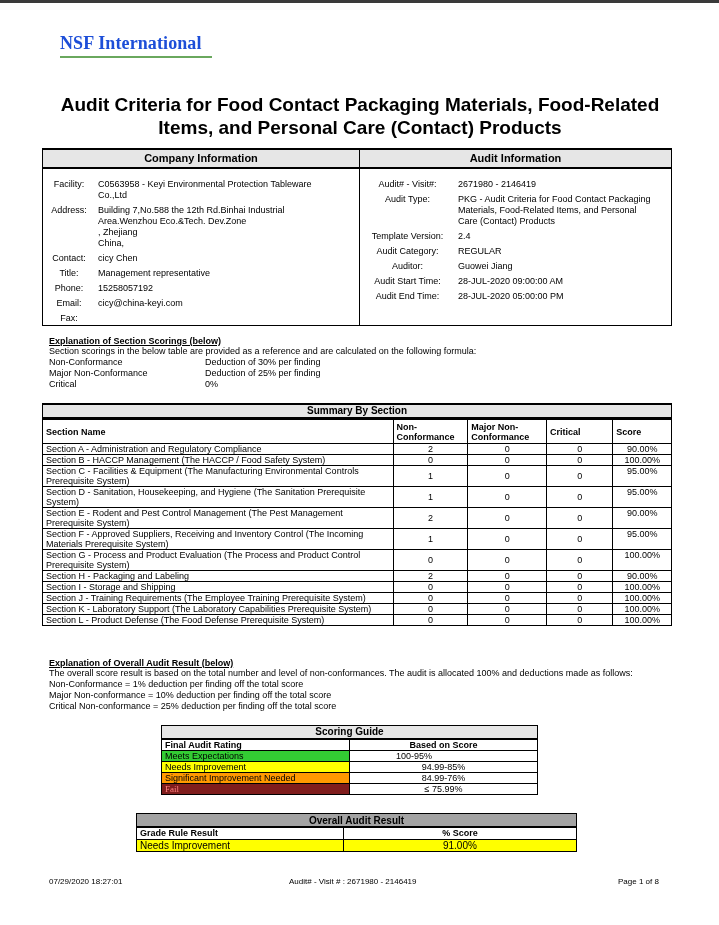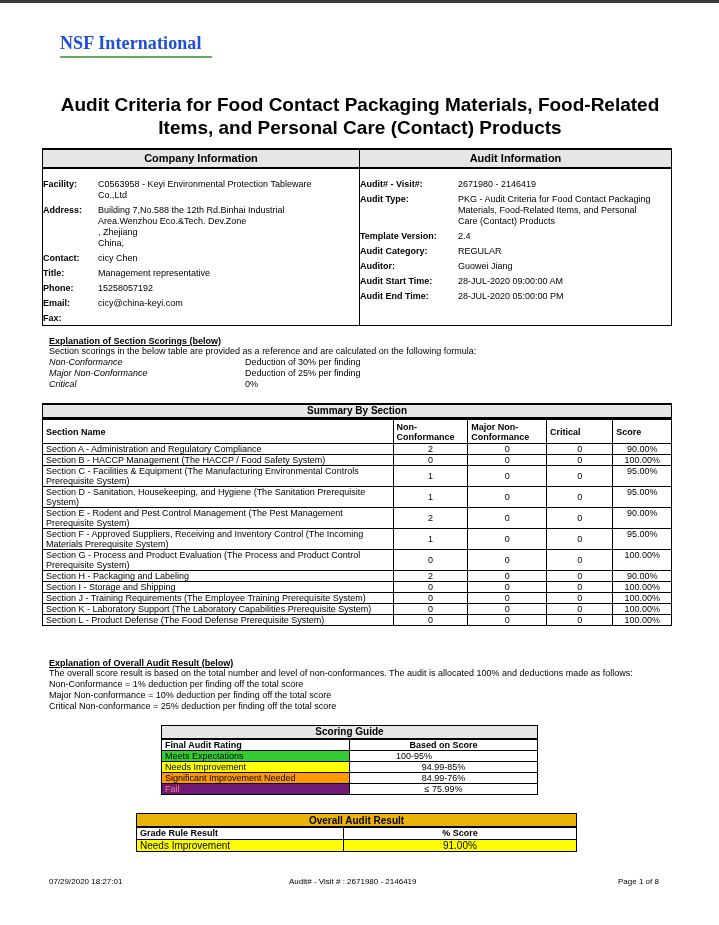--- a/index.html
+++ b/index.html
@@ -6,42 +6,42 @@
   body { width:719px; height:925px; position:relative; overflow:hidden; font-family:"Liberation Sans", sans-serif; color:#000; }
   .topbar { position:absolute; left:0; top:0; width:719px; height:3px; background:#3a3a3a; }
   .logo { position:absolute; left:60px; top:33px; font-family:"Liberation Serif", serif; font-weight:bold; font-size:18px; color:#1d4ed8; letter-spacing:0.1px; }
   .logo-line { position:absolute; left:60px; top:56px; width:152px; height:2px; background:#6aa85e; }
   .title { position:absolute; left:40px; width:640px; top:93px; text-align:center; font-weight:bold; font-size:19px; line-height:23px; }
   .info { position:absolute; left:42px; top:148px; width:628px; height:175px; border:1px solid #000; border-top:2px solid #000; display:flex; }
   .info .col { position:relative; border-right:1px solid #000; }
   .info .col:last-child { border-right:none; }
   .info .hdr { height:17px; background:#e6e6e6; border-bottom:2px solid #000; font-weight:bold; font-size:11px; text-align:center; line-height:17px; }
   .kv { display:flex; font-size:9px; line-height:11px; }
-  .kv .k { font-weight:bold; text-align:left; flex:none; padding-right:3px; }
+  .kv .k { font-weight:normal; text-align:center; flex:none; padding-right:3px; }
   .kv .v { flex:1; }
   .sec-title { font-weight:bold; font-size:9px; text-decoration:underline; }
   .small { font-size:9px; line-height:11px; }
   .expl1 { position:absolute; left:49px; top:336px; width:600px; }
   .row2 { display:flex; }
-  .row2 .a { width:196px;font-style:italic; }
+  .row2 .a { width:156px; }
   table { border-collapse:collapse; }
   .summary { position:absolute; left:42px; top:403px; width:630px; font-size:9px; }
   .summary td, .summary th { border:1px solid #000; padding:0 3px; line-height:10px; }
   .summary .cap { background:#e6e6e6; font-weight:bold; font-size:10px; text-align:center; height:12px; border-bottom:3px solid #000; border-top:2px solid #000; }
   .summary th { font-weight:bold; font-size:9px; text-align:left; height:23px; }
   .summary td.c { text-align:center; vertical-align:middle; }
   .summary td.s { text-align:center; vertical-align:top; }
   .expl2 { position:absolute; left:49px; top:658px; width:640px; }
   .guide { position:absolute; left:161px; top:725px; width:377px; font-size:9px; }
   .guide td { border:1px solid #000; padding:0 3px; line-height:10px; height:10px; }
   .guide .cap { background:#e6e6e6; font-weight:bold; font-size:10px; text-align:center; border-bottom:2px solid #000; height:12px; }
   .guide .h td { font-weight:bold; }
   .result { position:absolute; left:136px; top:813px; width:441px; font-size:9px; }
   .result td { border:1px solid #000; padding:0 3px; line-height:11px; }
-  .result .cap { background:#eab308; font-weight:bold; font-size:10px; text-align:center; border-bottom:2px solid #000; height:12px; }
+  .result .cap { background:#a3a3a3; font-weight:bold; font-size:10px; text-align:center; border-bottom:2px solid #000; height:12px; }
   .footer { position:absolute; top:877px; font-size:8px; }
 </style>
 </head>
 <body>
 
 <div class="topbar"></div>
 <div class="logo">NSF International</div>
 <div class="logo-line"></div>
 
 <div class="title">
@@ -273,21 +273,21 @@
       </tr>
       <tr>
         <td style="background: rgb(255, 255, 0);">Needs Improvement</td>
         <td style="text-align: center;">94.99-85%</td>
       </tr>
       <tr>
         <td style="background: rgb(255, 153, 0);">Significant Improvement Needed</td>
         <td style="text-align: center;">84.99-76%</td>
       </tr>
       <tr>
-        <td style="background: #701a75; color: rgb(255, 128, 128);">Fail</td>
+        <td style="background: #7f1d1d; color: rgb(255, 128, 128); font-family: Liberation Serif, serif;">Fail</td>
         <td style="text-align: center;">≤ 75.99%</td>
       </tr>
     </tbody>
 </table>
 
 <table class="result">
   <tbody>
       <tr>
         <td colspan="2" class="cap">Overall Audit Result</td>
       </tr>

